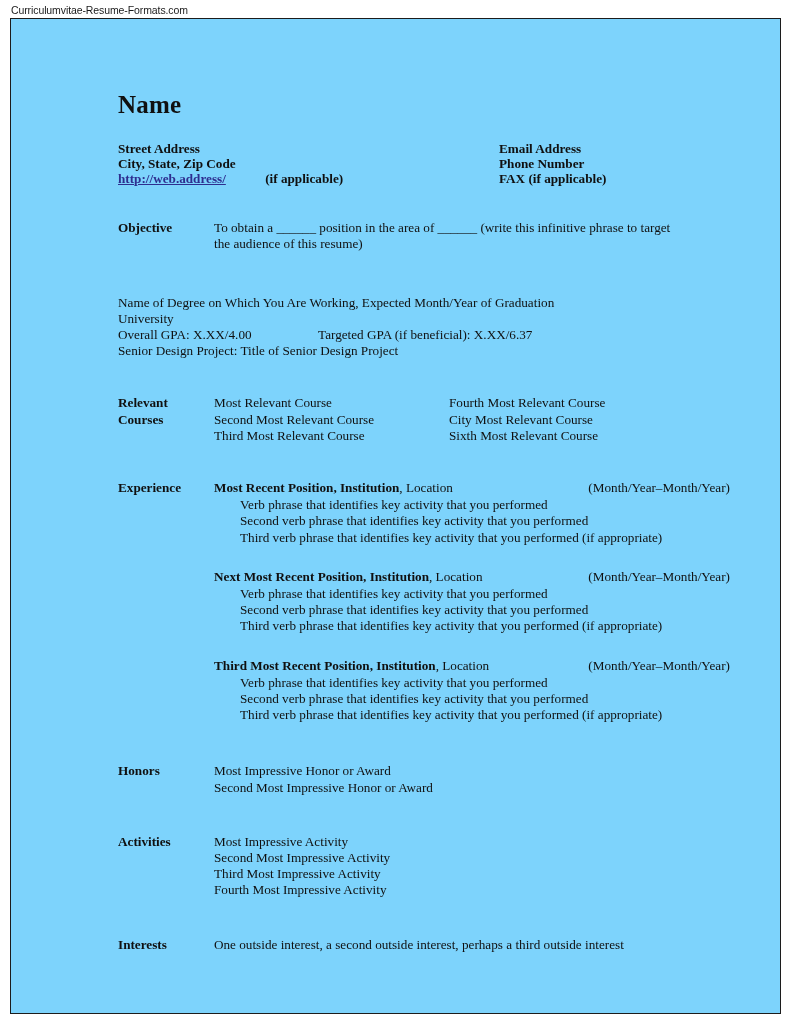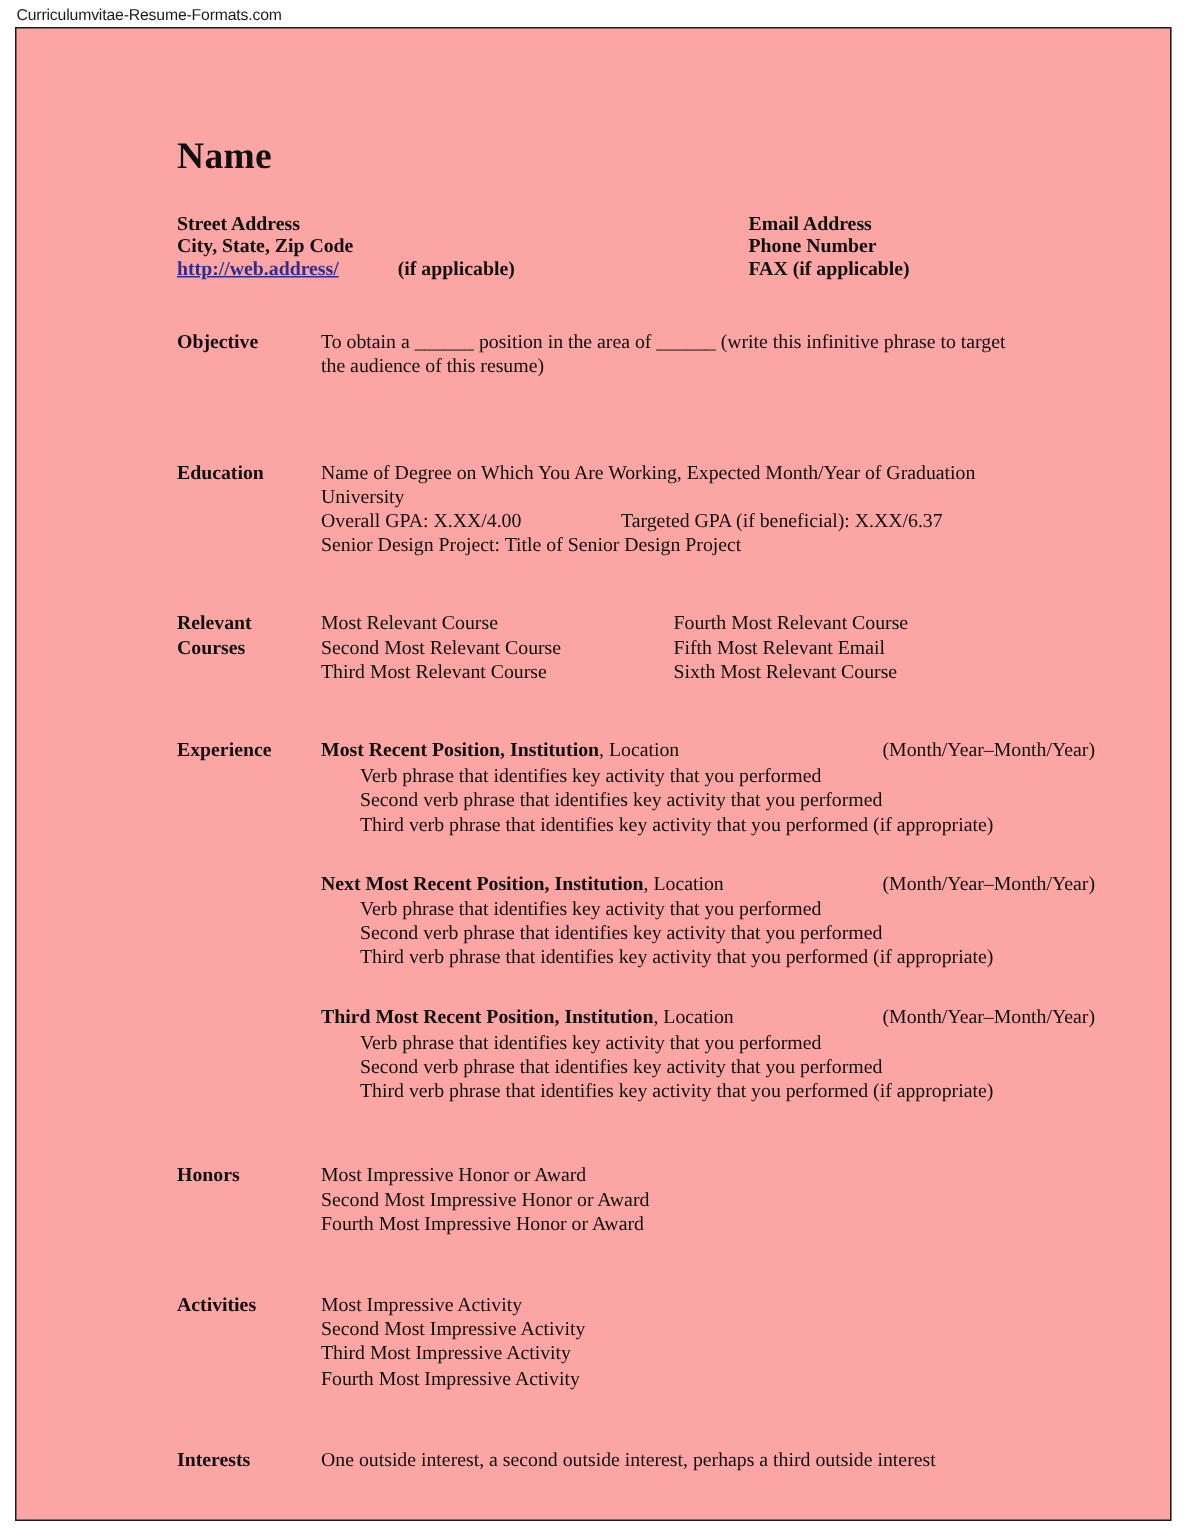--- a/index.html
+++ b/index.html
@@ -30,21 +30,21 @@
   }
 
   
   .page-frame {
     position: absolute;
     left: 10px;
     top: 18px;
     width: 771px;
     height: 996px;
     border: 1.6px solid #1c1c1c;
-    background: #fca5a5;
+    background: #7dd3fc;
   }
 
   .page-inner {
     position: absolute;
     left: 107px;
     top: 72px;
     width: 612px;
   }
 
   
@@ -83,21 +83,21 @@
     width: 96px;
     flex: none;
     font-weight: bold;
     white-space: nowrap;
   }
   .section-label .label-line { display: block; }
   .section-body { flex: 1; }
   .body-line { white-space: nowrap; }
 
   
-  .sec-objective  { margin-bottom: 12px; }
+  .sec-objective  { margin-bottom: 0; }
   .gap-1 { height: 42px; }
   .gap-2 { height: 36px; }
   .gap-3 { height: 36px; }
   .gap-4 { height: 40px; }
   .gap-5 { height: 38px; }
   .gap-6 { height: 38px; }
 
   
   .course-row { display: flex; }
   .course-col-a { width: 235px; flex: none; }
@@ -160,21 +160,20 @@
       <div class="section-label">Objective</div>
       <div class="section-body">
         <div class="body-line">To obtain a ______ position in the area of ______   (write this infinitive phrase to target</div>
         <div class="body-line">the audience of this resume)</div>
       </div>
     </div>
 
     <div class="gap-1"></div>
 
     <div class="section">
-      <div class="section-label">Education</div>
       <div class="section-body">
         <div class="body-line">Name of Degree on Which You Are Working, Expected Month/Year of Graduation</div>
         <div class="body-line">University</div>
         <div class="gpa-row">
           <div class="gpa-overall">Overall GPA: X.XX/4.00</div>
           <div>Targeted GPA (if beneficial): X.XX/6.37</div>
         </div>
         <div class="body-line">Senior Design Project: Title of Senior Design Project</div>
       </div>
     </div>
@@ -186,21 +185,21 @@
         <span class="label-line">Relevant</span>
         <span class="label-line">Courses</span>
       </div>
       <div class="section-body">
         <div class="course-row">
           <div class="course-col-a">Most Relevant Course</div>
           <div class="course-col-b">Fourth Most Relevant Course</div>
         </div>
         <div class="course-row">
           <div class="course-col-a">Second Most Relevant Course</div>
-          <div class="course-col-b">Fifth Most Relevant Email</div>
+          <div class="course-col-b">City Most Relevant Course</div>
         </div>
         <div class="course-row">
           <div class="course-col-a">Third Most Relevant Course</div>
           <div class="course-col-b">Sixth Most Relevant Course</div>
         </div>
       </div>
     </div>
 
     <div class="gap-3"></div>
 
@@ -247,21 +246,20 @@
       </div>
     </div>
 
     <div class="gap-4"></div>
 
     <div class="section">
       <div class="section-label">Honors</div>
       <div class="section-body">
         <div class="list-line">Most Impressive Honor or Award</div>
         <div class="list-line">Second Most Impressive Honor or Award</div>
-        <div class="list-line">Fourth Most Impressive Honor or Award</div>
       </div>
     </div>
 
     <div class="gap-5"></div>
 
     <div class="section">
       <div class="section-label">Activities</div>
       <div class="section-body">
         <div class="list-line">Most Impressive Activity</div>
         <div class="list-line">Second Most Impressive Activity</div>

